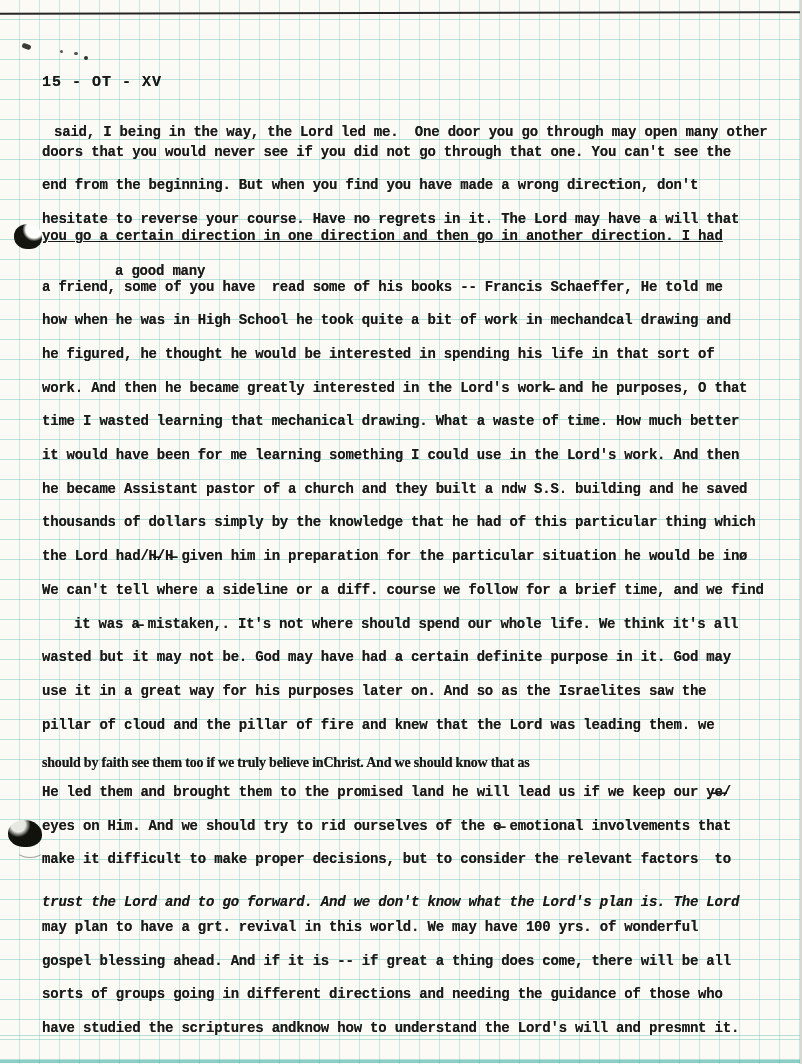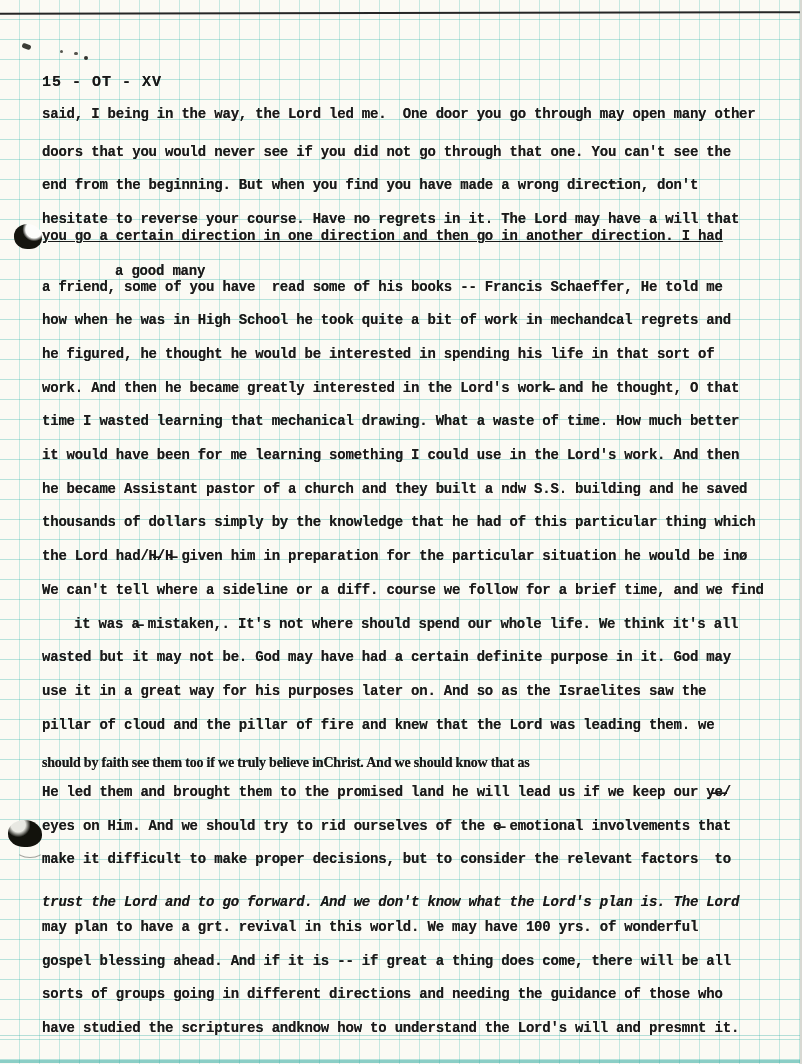--- a/index.html
+++ b/index.html
@@ -67,29 +67,29 @@
 
   <div class="smudge s1"></div>
   <div class="smudge s2"></div>
   <div class="smudge s3"></div>
   <div class="smudge s4"></div>
   <div class="smudge s5"></div>
 
   <div class="page-header">15 - OT - XV</div>
 
   <div>
-      <div class="tline" style="top: 106px;">said, I being in the way, the Lord led me.  One door you go through may open many other</div>
+      <div class="tline" style="top: 124px; margin-left: 12px;">said, I being in the way, the Lord led me.  One door you go through may open many other</div>
       <div class="tline" style="top: 143.7px;">doors that you would never see if you did not go through that one. You can't see the</div>
       <div class="tline" style="top: 177.4px;">end from the beginning. But when you find you have made a wrong direction, don't</div>
       <div class="tline" style="top: 211.1px;">hesitate to reverse your course. Have no regrets in it. The Lord may have a will that</div>
       <div class="tline" style="top: 228px; text-decoration: underline;">you go a certain direction in one direction and then go in another direction. I had</div>
       <div class="tline" style="top: 278.5px;">a friend, some of you have  read some of his books -- Francis Schaeffer, He told me</div>
-      <div class="tline" style="top: 312.2px;">how when he was in High School he took quite a bit of work in mechandcal regrets and</div>
+      <div class="tline" style="top: 312.2px;">how when he was in High School he took quite a bit of work in mechandcal drawing and</div>
       <div class="tline" style="top: 345.9px;">he figured, he thought he would be interested in spending his life in that sort of</div>
-      <div class="tline" style="top: 379.6px;">work. And then he became greatly interested in the Lord's work̶ and he thought, O that</div>
+      <div class="tline" style="top: 379.6px;">work. And then he became greatly interested in the Lord's work̶ and he purposes, O that</div>
       <div class="tline" style="top: 413.3px;">time I wasted learning that mechanical drawing. What a waste of time. How much better</div>
       <div class="tline" style="top: 447px;">it would have been for me learning something I could use in the Lord's work. And then</div>
       <div class="tline" style="top: 480.7px;">he became Assistant pastor of a church and they built a ndw S.S. building and he saved</div>
       <div class="tline" style="top: 514.4px;">thousands of dollars simply by the knowledge that he had of this particular thing which</div>
       <div class="tline" style="top: 548.1px;">the Lord had/H̶/H̶ given him in preparation for the particular situation he would be inø</div>
       <div class="tline" style="top: 581.8px;">We can't tell where a sideline or a diff. course we follow for a brief time, and we find</div>
       <div class="tline" style="top: 615.5px; margin-left: 32px;">it was a̶ mistaken,. It's not where should spend our whole life. We think it's all</div>
       <div class="tline" style="top: 649.2px; text-align: right;">wasted but it may not be. God may have had a certain definite purpose in it. God may</div>
       <div class="tline" style="top: 682.9px;">use it in a great way for his purposes later on. And so as the Israelites saw the</div>
       <div class="tline" style="top: 716.6px;">pillar of cloud and the pillar of fire and knew that the Lord was leading them. we</div>

